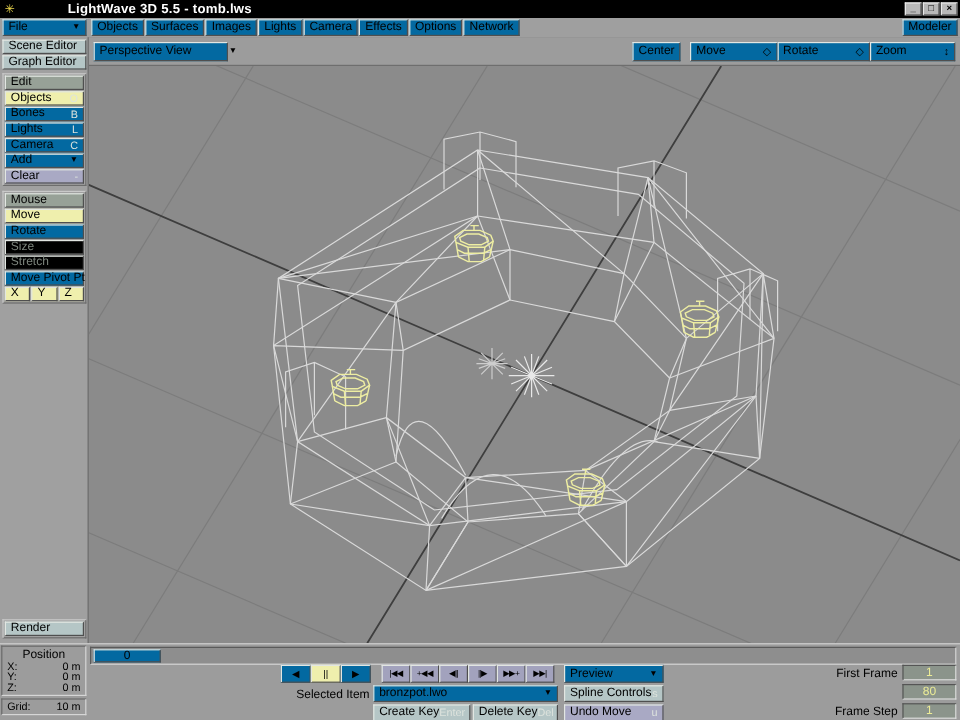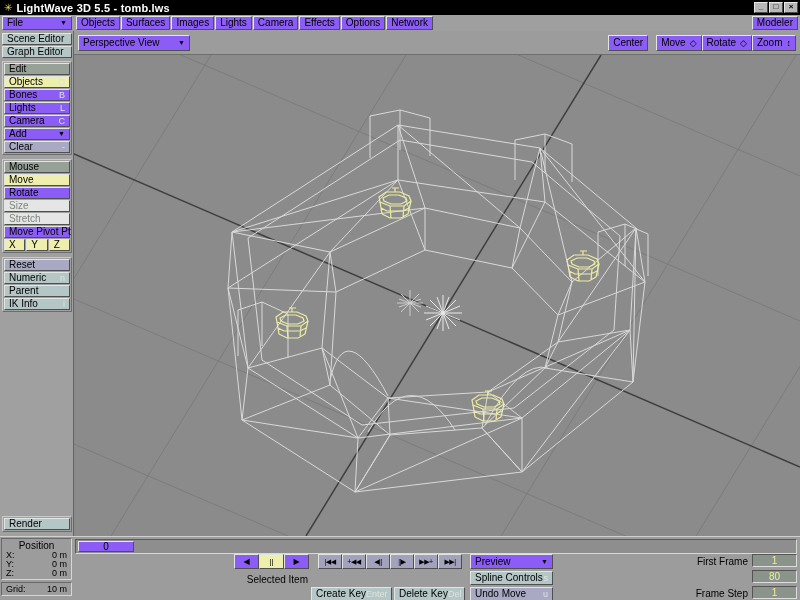--- a/index.html
+++ b/index.html
@@ -2,35 +2,35 @@
 <html><head>
 <meta charset="utf-8">
 <style>
   * { margin:0; padding:0; box-sizing:border-box; }
   html,body { width:800px; height:600px; overflow:hidden; background:#a0a0a0;
               font-family:"Liberation Sans", sans-serif; font-size:10px; color:#000; }
 
   
   .titlebar { height:15px; background:#000; display:flex; align-items:center; padding:0 2px; }
   .titlebar .logo { color:#e8d44c; font-size:10px; margin:0 4px 0 2px; }
-  .titlebar .title { color:#fff; font-weight:bold; font-size:11px; letter-spacing:.2px; }
+  .titlebar .title { color:#fff; font-weight:bold; font-size:11px; letter-spacing:.2px;margin-left:40px; }
   .titlebar .winbtns { margin-left:auto; display:flex; gap:1px; }
   .winbtn { width:14px; height:11px; background:#b8b8b8; border:1px solid;
             border-color:#e8e8e8 #4a4a4a #4a4a4a #e8e8e8; font-size:8px; line-height:8px;
             text-align:center; font-weight:bold; }
 
   
-  .b { background:#8b5cf6; border:1px solid; border-color:#e2e6e2 #4f4f4f #4f4f4f #e2e6e2;
+  .b { background:#0369a1; border:1px solid; border-color:#e2e6e2 #4f4f4f #4f4f4f #e2e6e2;
        display:flex; align-items:center; padding:0 4px; font-size:10px; line-height:10px;
        white-space:nowrap; }
   .b.cyan   { background:#b5c6c6; }
   .b.yellow { background:#efefad; }
   .b.purple { background:#a9a9c4; }
   .b.hdr    { background:#97a197; }
-  .b.dis    { background:#e5e5e5; color:#7d857d; }
+  .b.dis    { background:#000000; color:#7d857d; }
   .b.ctr    { justify-content:center;margin-left:44px; }
   .sc  { margin-left:auto; color:#dde3dd; font-size:9px; }
   .dd  { margin-left:auto; font-size:7px; padding-left:4px; }
   .field { background:#8b948b; border:1px solid; border-color:#555 #ddd #ddd #555;
            color:#ecec96; display:flex; align-items:center; justify-content:center; font-size:10px; }
 
   
   .menurow { height:16px; background:#9f9f9f; display:flex; align-items:center; }
   .menurow .b { height:14px; margin-left:1px; }
   .menurow .file { width:70px; margin-left:2px; margin-right:3px; }
@@ -44,21 +44,21 @@
   .group { border:1px solid; border-color:#c9c9c9 #6d6d6d #6d6d6d #c9c9c9;
            padding:1px 1px 0 1px; margin:2px 0 2px 0; }
   .axisrow { display:flex; gap:1px; margin-bottom:1px; }
   .axisrow .b { flex:1; height:12px; margin:0; justify-content:flex-start; }
   .spacer { flex:1; }
 
   
   .viewport { flex:1; position:relative; background:#8b8b8b; overflow:hidden; }
   .vpbar { position:absolute; left:0; top:0; right:0; height:24px; background:#9c9c9c;
            border-bottom:1px solid #6e6e6e; display:flex; align-items:center; padding:0 4px; z-index:2; }
-  .vpbar .b { height:16px; }
+  .vpbar .b { height:16px;gap:27px; }
   .viewsel { width:112px; }
   .vpright { margin-left:auto; display:flex; }
   .vpright .center { margin-right:8px; }
   .icn { font-size:9px; margin-left:4px; }
   .canvas { position:absolute; left:0; top:24px; right:0; bottom:0; }
   .canvas svg { width:100%; height:100%; display:block; }
 
   
   .bottom { height:64px; background:#9c9c9c; border-top:1px solid #cfcfcf; position:relative; }
   .posbox { position:absolute; left:1px; top:1px; width:71px; height:42px;
@@ -148,32 +148,20 @@
       <div class="b dis">Size</div>
       <div class="b dis">Stretch</div>
       <div class="b">Move Pivot Pt</div>
       <div class="axisrow">
         <div class="b yellow">X</div>
         <div class="b yellow">Y</div>
         <div class="b yellow">Z</div>
       </div>
     </div>
 
-    <div class="group">
-      <div class="b purple">Reset</div>
-      <div class="b cyan">
-        <span>Numeric</span>
-        <span class="sc">n</span>
-      </div>
-      <div class="b cyan">Parent</div>
-      <div class="b cyan">
-        <span>IK Info</span>
-        <span class="sc">i</span>
-      </div>
-    </div>
 
     <div class="spacer"></div>
     <div class="group">
       <div class="b cyan">Render</div>
     </div>
   </div>
 
   <div class="viewport">
     <div class="vpbar">
       <div class="b viewsel">
@@ -289,20 +277,24 @@
   <div class="trow" style="left:318px; top:17px;">
     <div class="b sbtn">|◀◀</div>
     <div class="b sbtn">+◀◀</div>
     <div class="b sbtn">◀||</div>
     <div class="b sbtn">||▶</div>
     <div class="b sbtn">▶▶+</div>
     <div class="b sbtn">▶▶|</div>
   </div>
 
   <div class="sellabel" style="left:228px; top:37px; width:80px;">Selected Item</div>
+  <div class="b trow" style="left:311px; top:34px; width:154px; height:14px;">
+    <span>bronzpot.lwo</span>
+    <span class="dd">▼</span>
+  </div>
 
   <div class="b cyan trow" style="left:311px; top:50px; width:81px; height:14px;">
     <span>Create Key</span>
     <span class="sc">Enter</span>
   </div>
   <div class="b cyan trow" style="left:394px; top:50px; width:71px; height:14px;">
     <span>Delete Key</span>
     <span class="sc">Del</span>
   </div>
 

